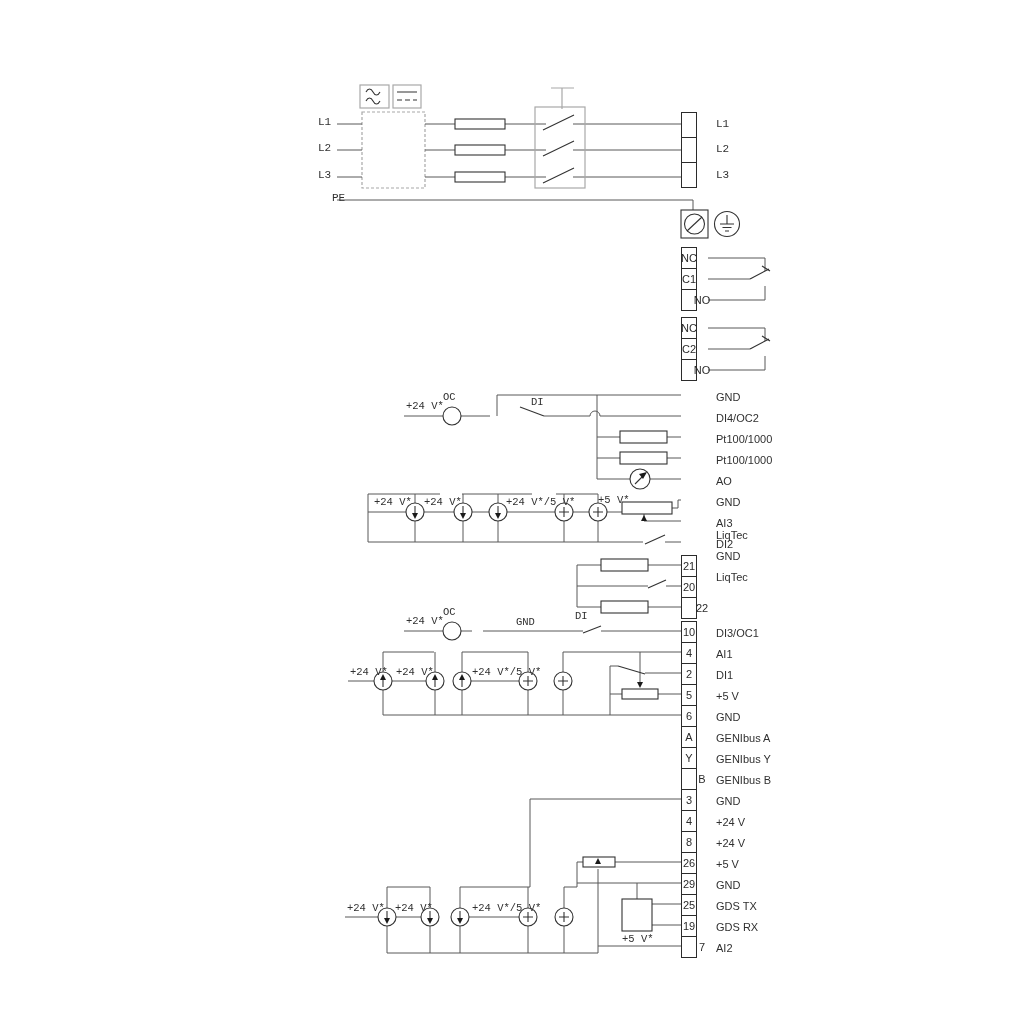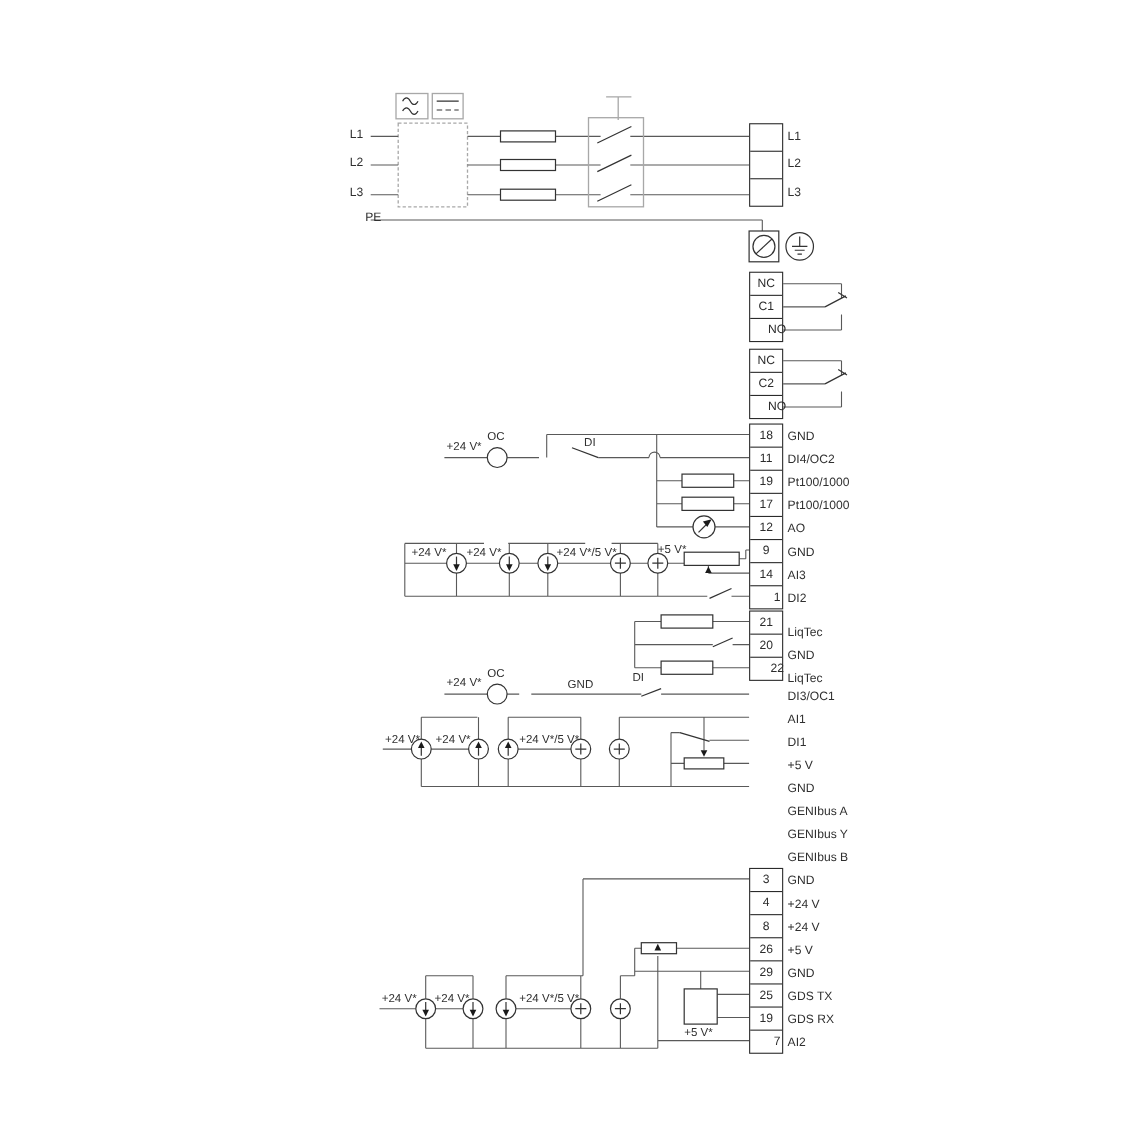--- a/index.html
+++ b/index.html
@@ -5,23 +5,23 @@
   html,body{margin:0;padding:0;background:#fff;}
   #stage{position:relative;width:1024px;height:1024px;background:#ffffff;overflow:hidden;
          font-family:"Liberation Sans",sans-serif;}
   svg{position:absolute;left:0;top:0;}
   .w{stroke:#595959;stroke-width:1;fill:none;}
   .c{stroke:#333333;stroke-width:1.1;fill:#ffffff;}
   .cl{stroke:#333333;stroke-width:1.1;fill:none;}
   .g{stroke:#a8a8a8;stroke-width:1.2;fill:none;}
   .gd{stroke:#a8a8a8;stroke-width:1.2;fill:none;stroke-dasharray:3 2;}
   .blk{fill:#1a1a1a;stroke:none;}
-  .lab{position:absolute;font-size:11px;color:#303030;white-space:nowrap;line-height:12px;}
+  .lab{position:absolute;font-size:11px;color:#303030;white-space:nowrap;line-height:12px;font-family:Liberation Mono, monospace;}
   .ann{font-size:10.5px;}
-  .tblock{position:absolute;left:681px;width:31px;border:1px solid #2b2b2b;background:#fff;box-sizing:border-box;}
+  .tblock{position:absolute;left:681px;width:16px;border:1px solid #2b2b2b;background:#fff;box-sizing:border-box;}
   .tcell{height:20px;border-bottom:1px solid #2b2b2b;display:flex;align-items:center;justify-content:center;
          font-size:11px;color:#2b2b2b;}
   .tcell:last-child{border-bottom:none;margin-left:20px;}
   .tlabels{position:absolute;left:716px;}
   .trow{height:21px;display:flex;align-items:center;font-size:11px;color:#303030;white-space:nowrap;}
 </style>
 </head>
 <body>
 
 <div id="stage">
@@ -200,30 +200,20 @@
   <div class="tcell">C1</div>
   <div class="tcell">NO</div>
 </div>
 
 <div class="tblock" style="top:317px">
   <div class="tcell">NC</div>
   <div class="tcell">C2</div>
   <div class="tcell">NO</div>
 </div>
 
-<div class="tblock" style="top:385px">
-  <div class="tcell">18</div>
-  <div class="tcell">11</div>
-  <div class="tcell">19</div>
-  <div class="tcell">17</div>
-  <div class="tcell">12</div>
-  <div class="tcell">9</div>
-  <div class="tcell">14</div>
-  <div class="tcell">1</div>
-</div>
 <div class="tlabels" style="top:386px">
   <div class="trow">GND</div>
   <div class="trow">DI4/OC2</div>
   <div class="trow">Pt100/1000</div>
   <div class="trow">Pt100/1000</div>
   <div class="trow">AO</div>
   <div class="trow">GND</div>
   <div class="trow">AI3</div>
   <div class="trow">DI2</div>
 </div>
@@ -234,26 +224,36 @@
 <div class="lab ann" style="left:374px;top:496px">+24 V*</div>
 <div class="lab ann" style="left:424px;top:496px">+24 V*</div>
 <div class="lab ann" style="left:506px;top:496px">+24 V*/5 V*</div>
 <div class="lab ann" style="left:598px;top:494px">+5 V*</div>
 
 <div class="tblock" style="top:555px">
   <div class="tcell">21</div>
   <div class="tcell">20</div>
   <div class="tcell">22</div>
 </div>
-<div class="tlabels" style="top:564px">
+<div class="tlabels" style="top:524px">
   <div class="trow">LiqTec</div>
   <div class="trow">GND</div>
   <div class="trow">LiqTec</div>
 </div>
 
+<div class="tblock" style="top:621px">
+  <div class="tcell">10</div>
+  <div class="tcell">4</div>
+  <div class="tcell">2</div>
+  <div class="tcell">5</div>
+  <div class="tcell">6</div>
+  <div class="tcell">A</div>
+  <div class="tcell">Y</div>
+  <div class="tcell">B</div>
+</div>
 <div class="tlabels" style="top:622px">
   <div class="trow">DI3/OC1</div>
   <div class="trow">AI1</div>
   <div class="trow">DI1</div>
   <div class="trow">+5 V</div>
   <div class="trow">GND</div>
   <div class="trow">GENIbus A</div>
   <div class="trow">GENIbus Y</div>
   <div class="trow">GENIbus B</div>
 </div>

